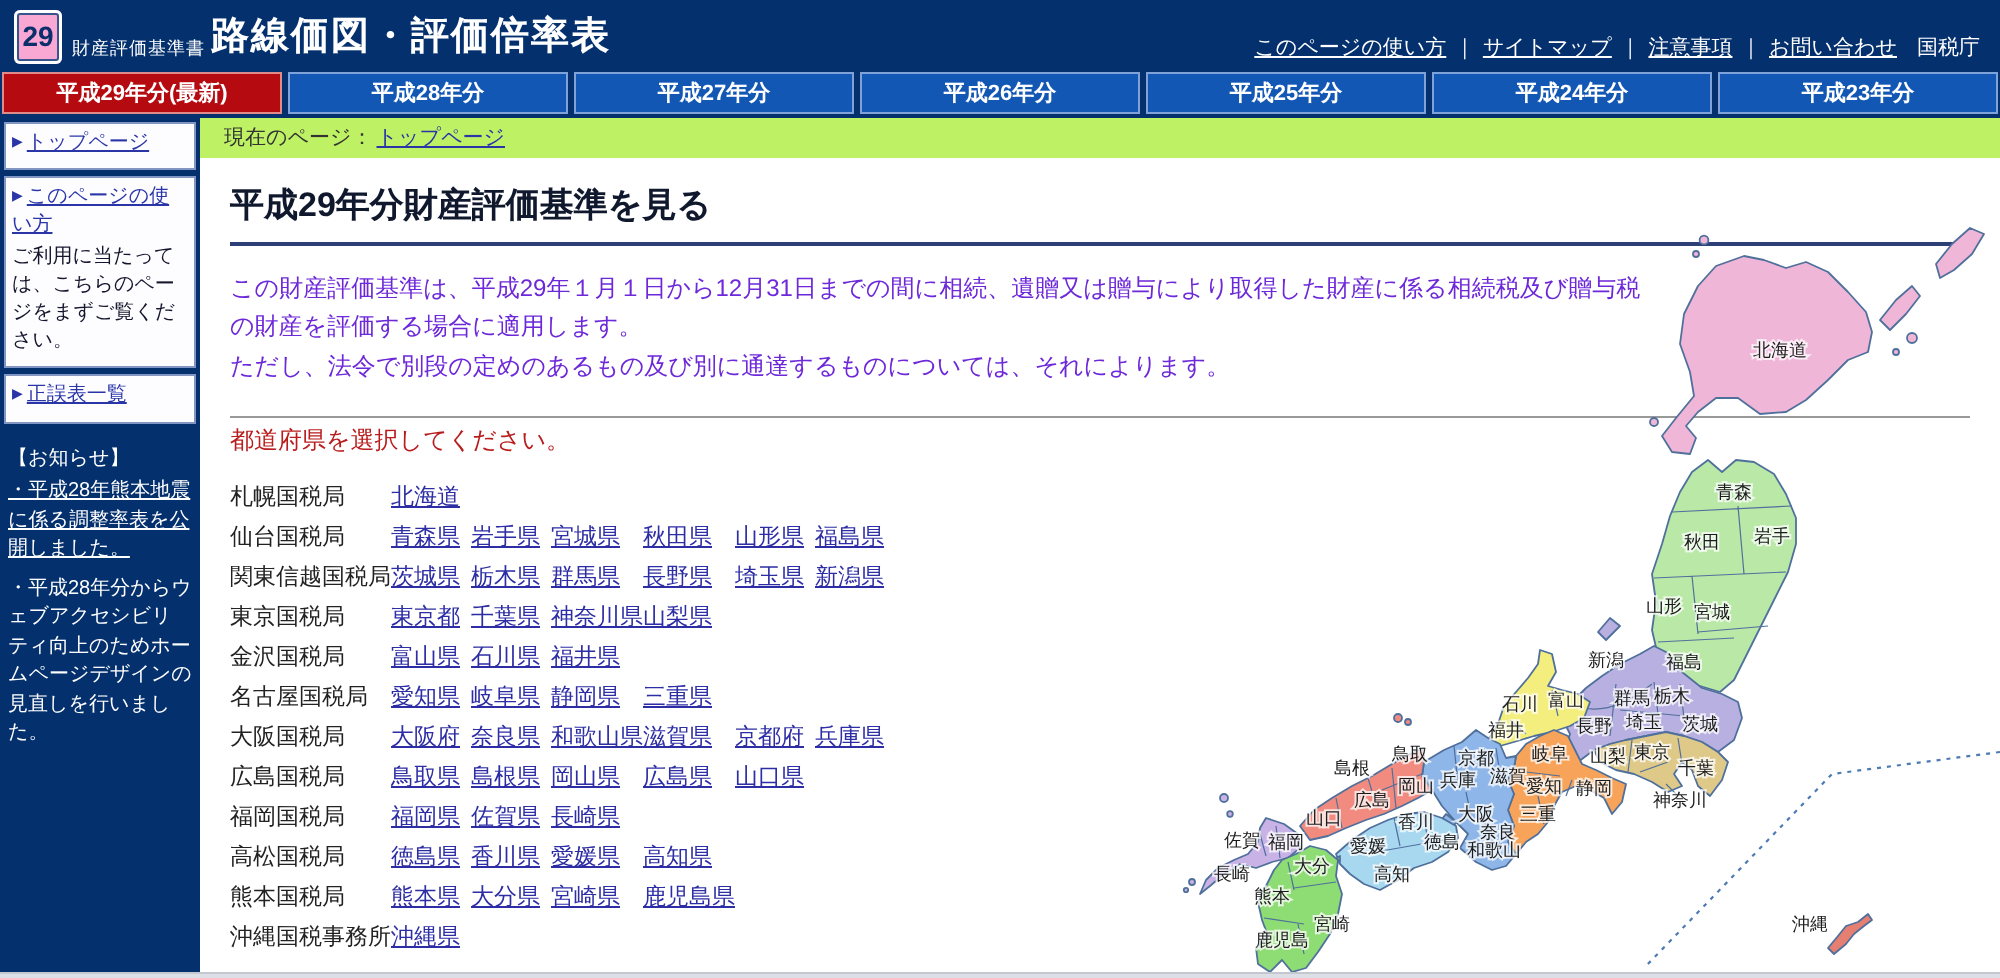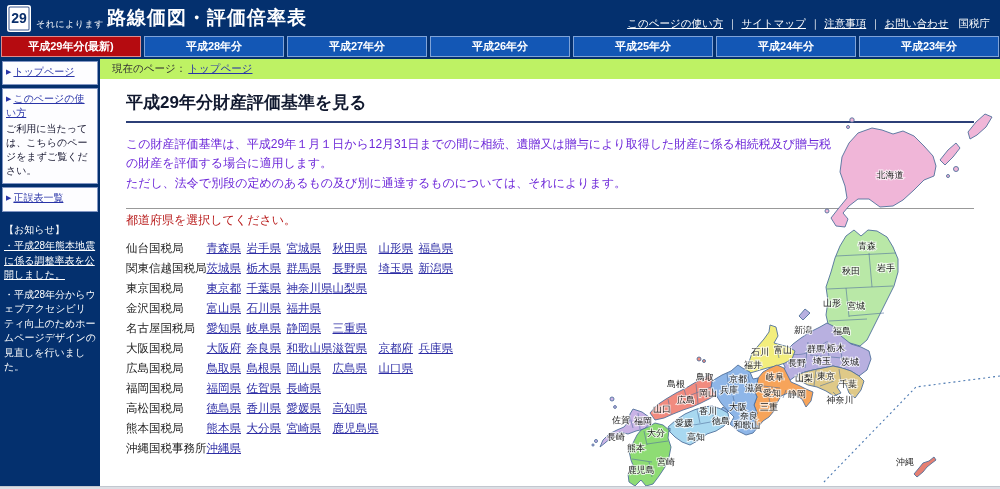--- a/index.html
+++ b/index.html
@@ -4,21 +4,21 @@
 <style>
   * { box-sizing: border-box; }
   html,body { margin:0; padding:0; }
   body {
     width:1000px; height:489px; overflow:hidden; position:relative;
     font-family:"Liberation Sans","DejaVu Sans",sans-serif; background:#fff;
   }
   
   .header { height:36px; background:#04306e; display:flex; align-items:center; padding:0 10px 0 7px; }
   .badge {
-    width:24px; height:27px; background:#ffffff; border-radius:3px; color:#0a2f6b;
+    width:24px; height:27px; background:#f9a8d4; border-radius:3px; color:#0a2f6b;
     font-weight:bold; font-size:14px; display:flex; align-items:center; justify-content:center;
     box-shadow: inset 0 0 0 1.5px #fff, inset 0 0 0 2.5px #37548c;
   }
   .doc-type { color:#fff; font-size:9px; margin:12px 3px 0 5px; letter-spacing:.5px; }
   .site-title { color:#fff; font-size:19px; font-weight:bold; letter-spacing:1px; }
   .header-links { margin-left:auto; align-self:flex-end; padding-bottom:5px; font-size:10.5px; color:#fff; white-space:nowrap; }
   .header-links a { color:#fff; text-decoration:underline; }
   .header-links .sep { margin:0 4px; }
   .header-links .agency { margin-left:10px; }
   
@@ -37,21 +37,21 @@
   .sbox a.slink { color:#2a35a8; text-decoration:underline; }
   .sdesc { margin-top:1px; }
   .notice { color:#fff; font-size:10px; line-height:1.45; padding:4px 2px 0 2px; }
   .notice-head { margin:4px 0 2px 0; }
   .notice-item { margin-bottom:5px; }
   .notice-item a { color:#fff; text-decoration:underline; }
   
   .main { flex:1; position:relative; background:#fff; overflow:hidden; }
   .breadcrumb { height:20px; background:#bef264; font-size:10.5px; color:#333; display:flex; align-items:center; padding-left:12px; }
   .breadcrumb a { color:#2a35a8; margin-left:2px; }
-  .content { padding:0 26px; }
+  .content { padding:0 15px; }
   .page-title { font-size:17px; font-weight:bold; color:#10182e; margin:10px 0 0 0; padding:2px 0 7px 0; border-bottom:2px solid #2c3f77; }
   .desc { font-size:12px; color:#6d28d9; line-height:1.62; margin-top:12px; }
   .rule { border:none; border-top:1px solid #999; margin:15px 0 0 0; }
   .prompt { font-size:12px; color:#b91c1c; margin-top:3px; }
   table.bureaus { border-collapse:collapse; margin-top:9px; font-size:11.5px; }
   table.bureaus td { padding:2.5px 0; white-space:nowrap; }
   td.bname { min-width:66px; color:#222; padding-right:14px; }
   td.pref { padding-right:11px; min-width:40px; }
   td.pref a { color:#2d2da5; text-decoration:underline; }
   
@@ -64,21 +64,21 @@
     paint-order:stroke; stroke:rgba(255,255,255,0.75); stroke-width:2px;
     font-family:"Liberation Sans","DejaVu Sans",sans-serif; }
   
   .footer-strip { position:absolute; left:0; bottom:0; width:1000px; height:3px; background:#dcdfe5; border-top:1px solid #c3c7cf; }
 </style>
 </head>
 <body>
 
 <div class="header">
   <div class="badge">29</div>
-  <div class="doc-type">それによります</div>
+  <div class="doc-type">財産評価基準書</div>
   <div class="site-title">路線価図・評価倍率表</div>
   <div class="header-links"><a href="#">このページの使い方</a><span class="sep">｜</span><a href="#">サイトマップ</a><span class="sep">｜</span><a href="#">注意事項</a><span class="sep">｜</span><a href="#">お問い合わせ</a><span class="agency">国税庁</span></div>
 </div>
 
 <div class="tab-bar">
     <div class="tab active">平成29年分(最新)</div>
     <div class="tab">平成28年分</div>
     <div class="tab">平成27年分</div>
     <div class="tab">平成26年分</div>
     <div class="tab">平成25年分</div>
@@ -120,20 +120,29 @@
       <div class="page-title">平成29年分財産評価基準を見る</div>
       <div class="desc">
         <span>この財産評価基準は、平成29年１月１日から12月31日までの間に相続、遺贈又は贈与により取得した財産に係る相続税及び贈与税</span><br>
         <span>の財産を評価する場合に適用します。</span><br>
         <span>ただし、法令で別段の定めのあるもの及び別に通達するものについては、それによります。</span>
       </div>
       <hr class="rule">
       <div class="prompt">都道府県を選択してください。</div>
       <table class="bureaus">
         <tbody>
+            <tr>
+              <td class="bname">札幌国税局</td>
+              <td class="pref"><a href="#">北海道</a></td>
+              <td class="pref"></td>
+              <td class="pref"></td>
+              <td class="pref"></td>
+              <td class="pref"></td>
+              <td class="pref"></td>
+            </tr>
             <tr>
               <td class="bname">仙台国税局</td>
               <td class="pref"><a href="#">青森県</a></td>
               <td class="pref"><a href="#">岩手県</a></td>
               <td class="pref"><a href="#">宮城県</a></td>
               <td class="pref"><a href="#">秋田県</a></td>
               <td class="pref"><a href="#">山形県</a></td>
               <td class="pref"><a href="#">福島県</a></td>
             </tr>
             <tr>

